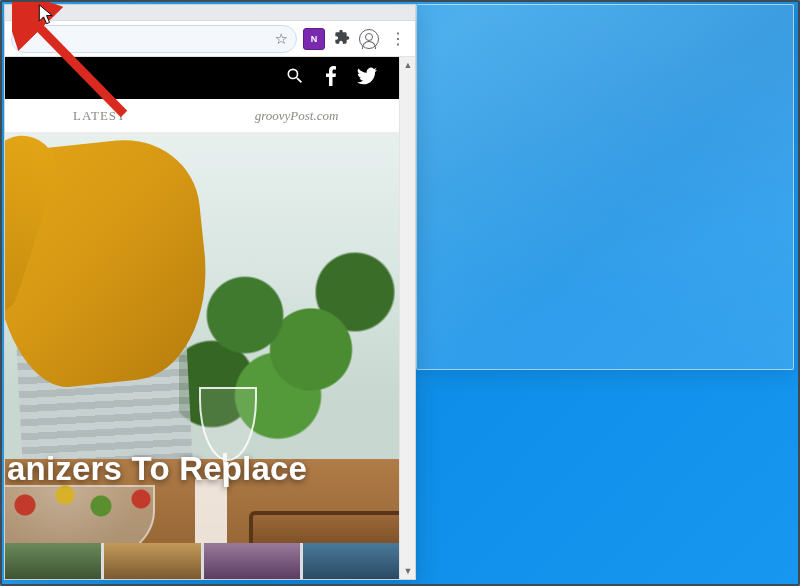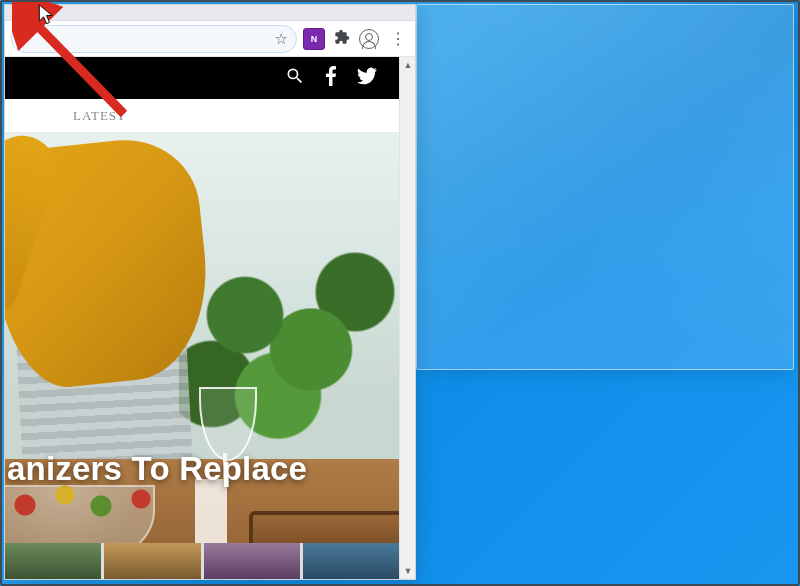--- a/index.html
+++ b/index.html
@@ -260,20 +260,21 @@
         </span>
         <span>
           <svg width="20" height="18" viewBox="0 0 24 20">
               <path fill="#fff" d="M24 2.4a9.9 9.9 0 0 1-2.8.8A4.9 4.9 0 0 0 23.3.4a9.9 9.9 0 0 1-3.1 1.2 4.92 4.92 0 0 0-8.4 4.5A14 14 0 0 1 1.7.9a4.92 4.92 0 0 0 1.5 6.6 4.9 4.9 0 0 1-2.2-.6v.1a4.93 4.93 0 0 0 3.9 4.8 5 5 0 0 1-2.2.1 4.93 4.93 0 0 0 4.6 3.4A9.9 9.9 0 0 1 0 17.5 14 14 0 0 0 7.6 20c9.1 0 14-7.5 14-14v-.6A10 10 0 0 0 24 2.4z"></path>
             </svg>
         </span>
       </div>
 
       <div class="subnav">
         <div class="tab-latest">LATEST</div>
+        <div class="brand">groovyPost.com</div>
       </div>
 
       <div class="hero">
         <div class="sky"></div>
         <div class="plants"></div>
         <div class="person">
           <div class="apron"></div>
           <div class="torso"></div>
           <div class="arm"></div>
         </div>

